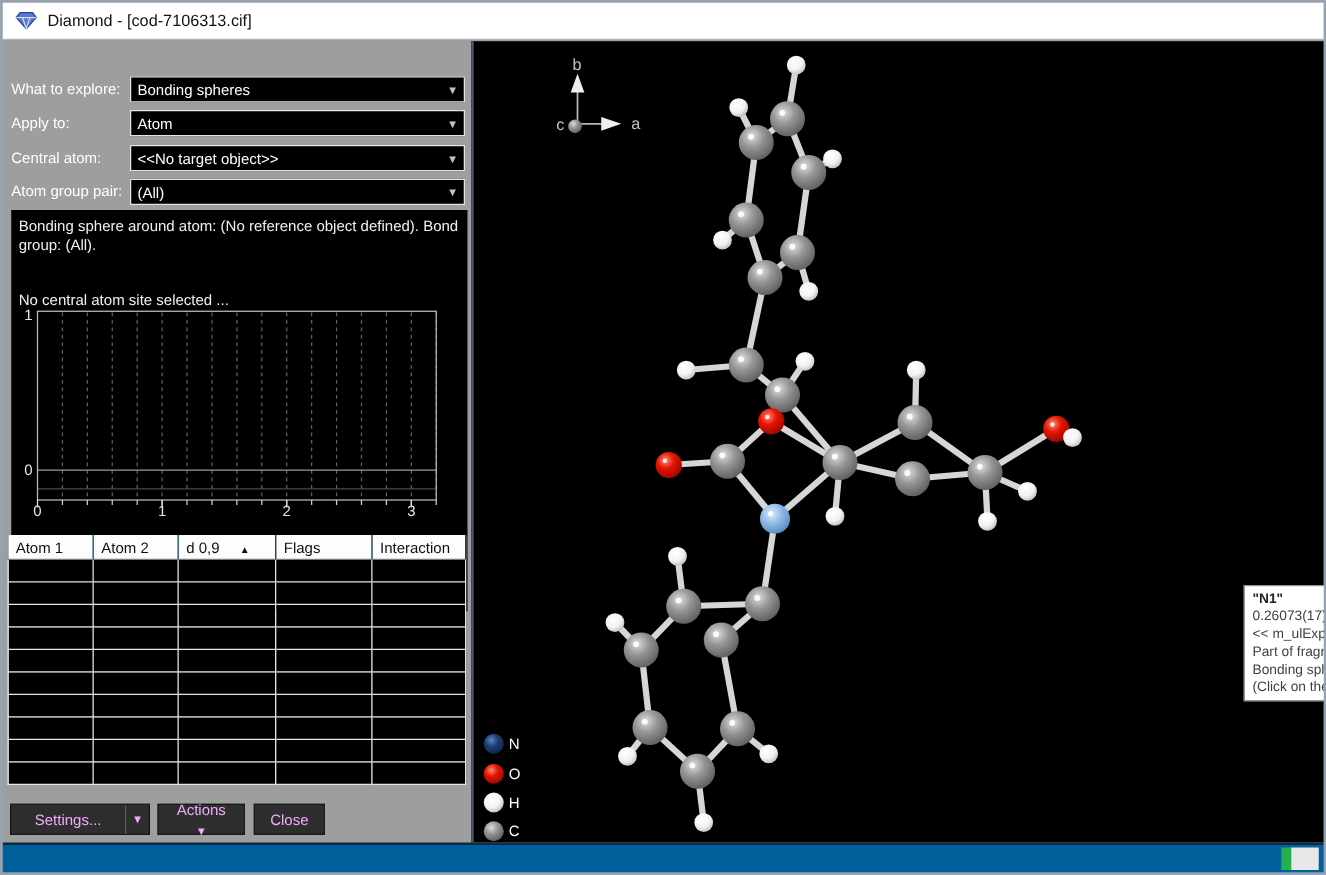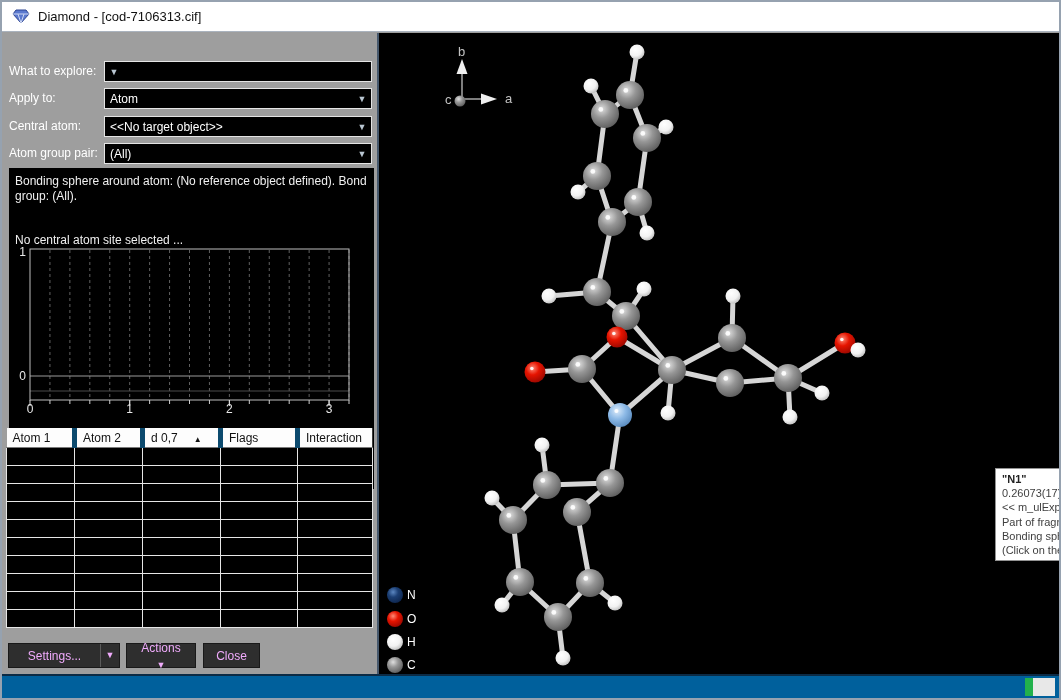--- a/index.html
+++ b/index.html
@@ -22,21 +22,21 @@
          color:#fff;font-size:12px;display:flex;align-items:center;box-sizing:border-box;}
   .combo .val{flex:1;padding:0 5px;white-space:nowrap;overflow:hidden;}
   .combo .chev{width:18px;text-align:center;color:#b9c6d2;font-size:9px;}
   #info-box{position:absolute;left:7px;top:135px;width:365px;height:321px;background:#000;box-sizing:border-box;}
   #info-box .txt{color:#f0f0f0;font-size:12px;line-height:15px;padding:6px 7px 0 6px;}
   #info-box .txt2{margin-top:23px;}
   #chart{position:absolute;left:0;top:0;pointer-events:none;}
   
   #atom-table{position:absolute;left:4px;top:395px;width:367px;border-collapse:collapse;table-layout:fixed;}
   #atom-table th{background:#fdfdfd;color:#111;font-weight:normal;font-size:12px;text-align:left;
-                 height:19px;padding:0 0 0 6px;border-right:5px solid #0c4a6e;border-bottom:1px solid #7a7a7a;white-space:nowrap;}
+                 height:19px;padding:0 0 0 6px;border-right:1px solid #0c4a6e;border-bottom:1px solid #7a7a7a;white-space:nowrap;}
   #atom-table th:last-child{border-right:1px solid #3b3b3b;}
   #atom-table td{background:#000;height:17px;border:1px solid #e6e6e6;padding:0;}
   .sort-arrow{font-size:8px;margin-left:16px;color:#111;}
   
   .btn{position:absolute;top:610px;height:25px;background:#2e2e2e;color:#f0abfc;font-size:12px;
        display:flex;align-items:center;justify-content:center;border:1px solid #191919;box-sizing:border-box;cursor:default;}
   #btn-settings{left:6px;width:112px;padding:0;}
   #btn-settings .main{flex:1;text-align:center;}
   #btn-settings .arrow{width:18px;border-left:1px solid #5a5a5a;text-align:center;font-size:9px;line-height:23px;}
   #btn-actions{left:124px;width:70px;gap:5px;flex-direction:column;}
@@ -72,20 +72,21 @@
       <polyline points="6,5 9,14 12,5" stroke="#cdd8f2" stroke-width="1" fill="none"></polyline>
     </svg>
   </span>
   <span class="title-text">Diamond - [cod-7106313.cif]</span>
 </div>
 
 <div id="dock">
 
   <div class="field-label" style="top:28px">What to explore:</div>
   <div class="combo" style="top:28px">
+    <span class="val">Bonding spheres</span>
     <span class="chev">▼</span>
   </div>
 
   <div class="field-label" style="top:55px">Apply to:</div>
   <div class="combo" style="top:55px">
     <span class="val">Atom</span>
     <span class="chev">▼</span>
   </div>
 
   <div class="field-label" style="top:83px">Central atom:</div>
@@ -157,21 +158,21 @@
         <col style="width:68px">
         <col style="width:68px">
         <col style="width:78px">
         <col style="width:77px">
         <col style="width:75px">
       </colgroup>
     <thead>
       <tr>
         <th><span>Atom 1</span></th>
         <th><span>Atom 2</span></th>
-        <th><span>d 0,7</span><span class="sort-arrow">▲</span></th>
+        <th><span>d 0,9</span><span class="sort-arrow">▲</span></th>
         <th><span>Flags</span></th>
         <th><span>Interaction</span></th>
       </tr>
     </thead>
     <tbody>
         <tr>
           <td></td>
           <td></td>
           <td></td>
           <td></td>

